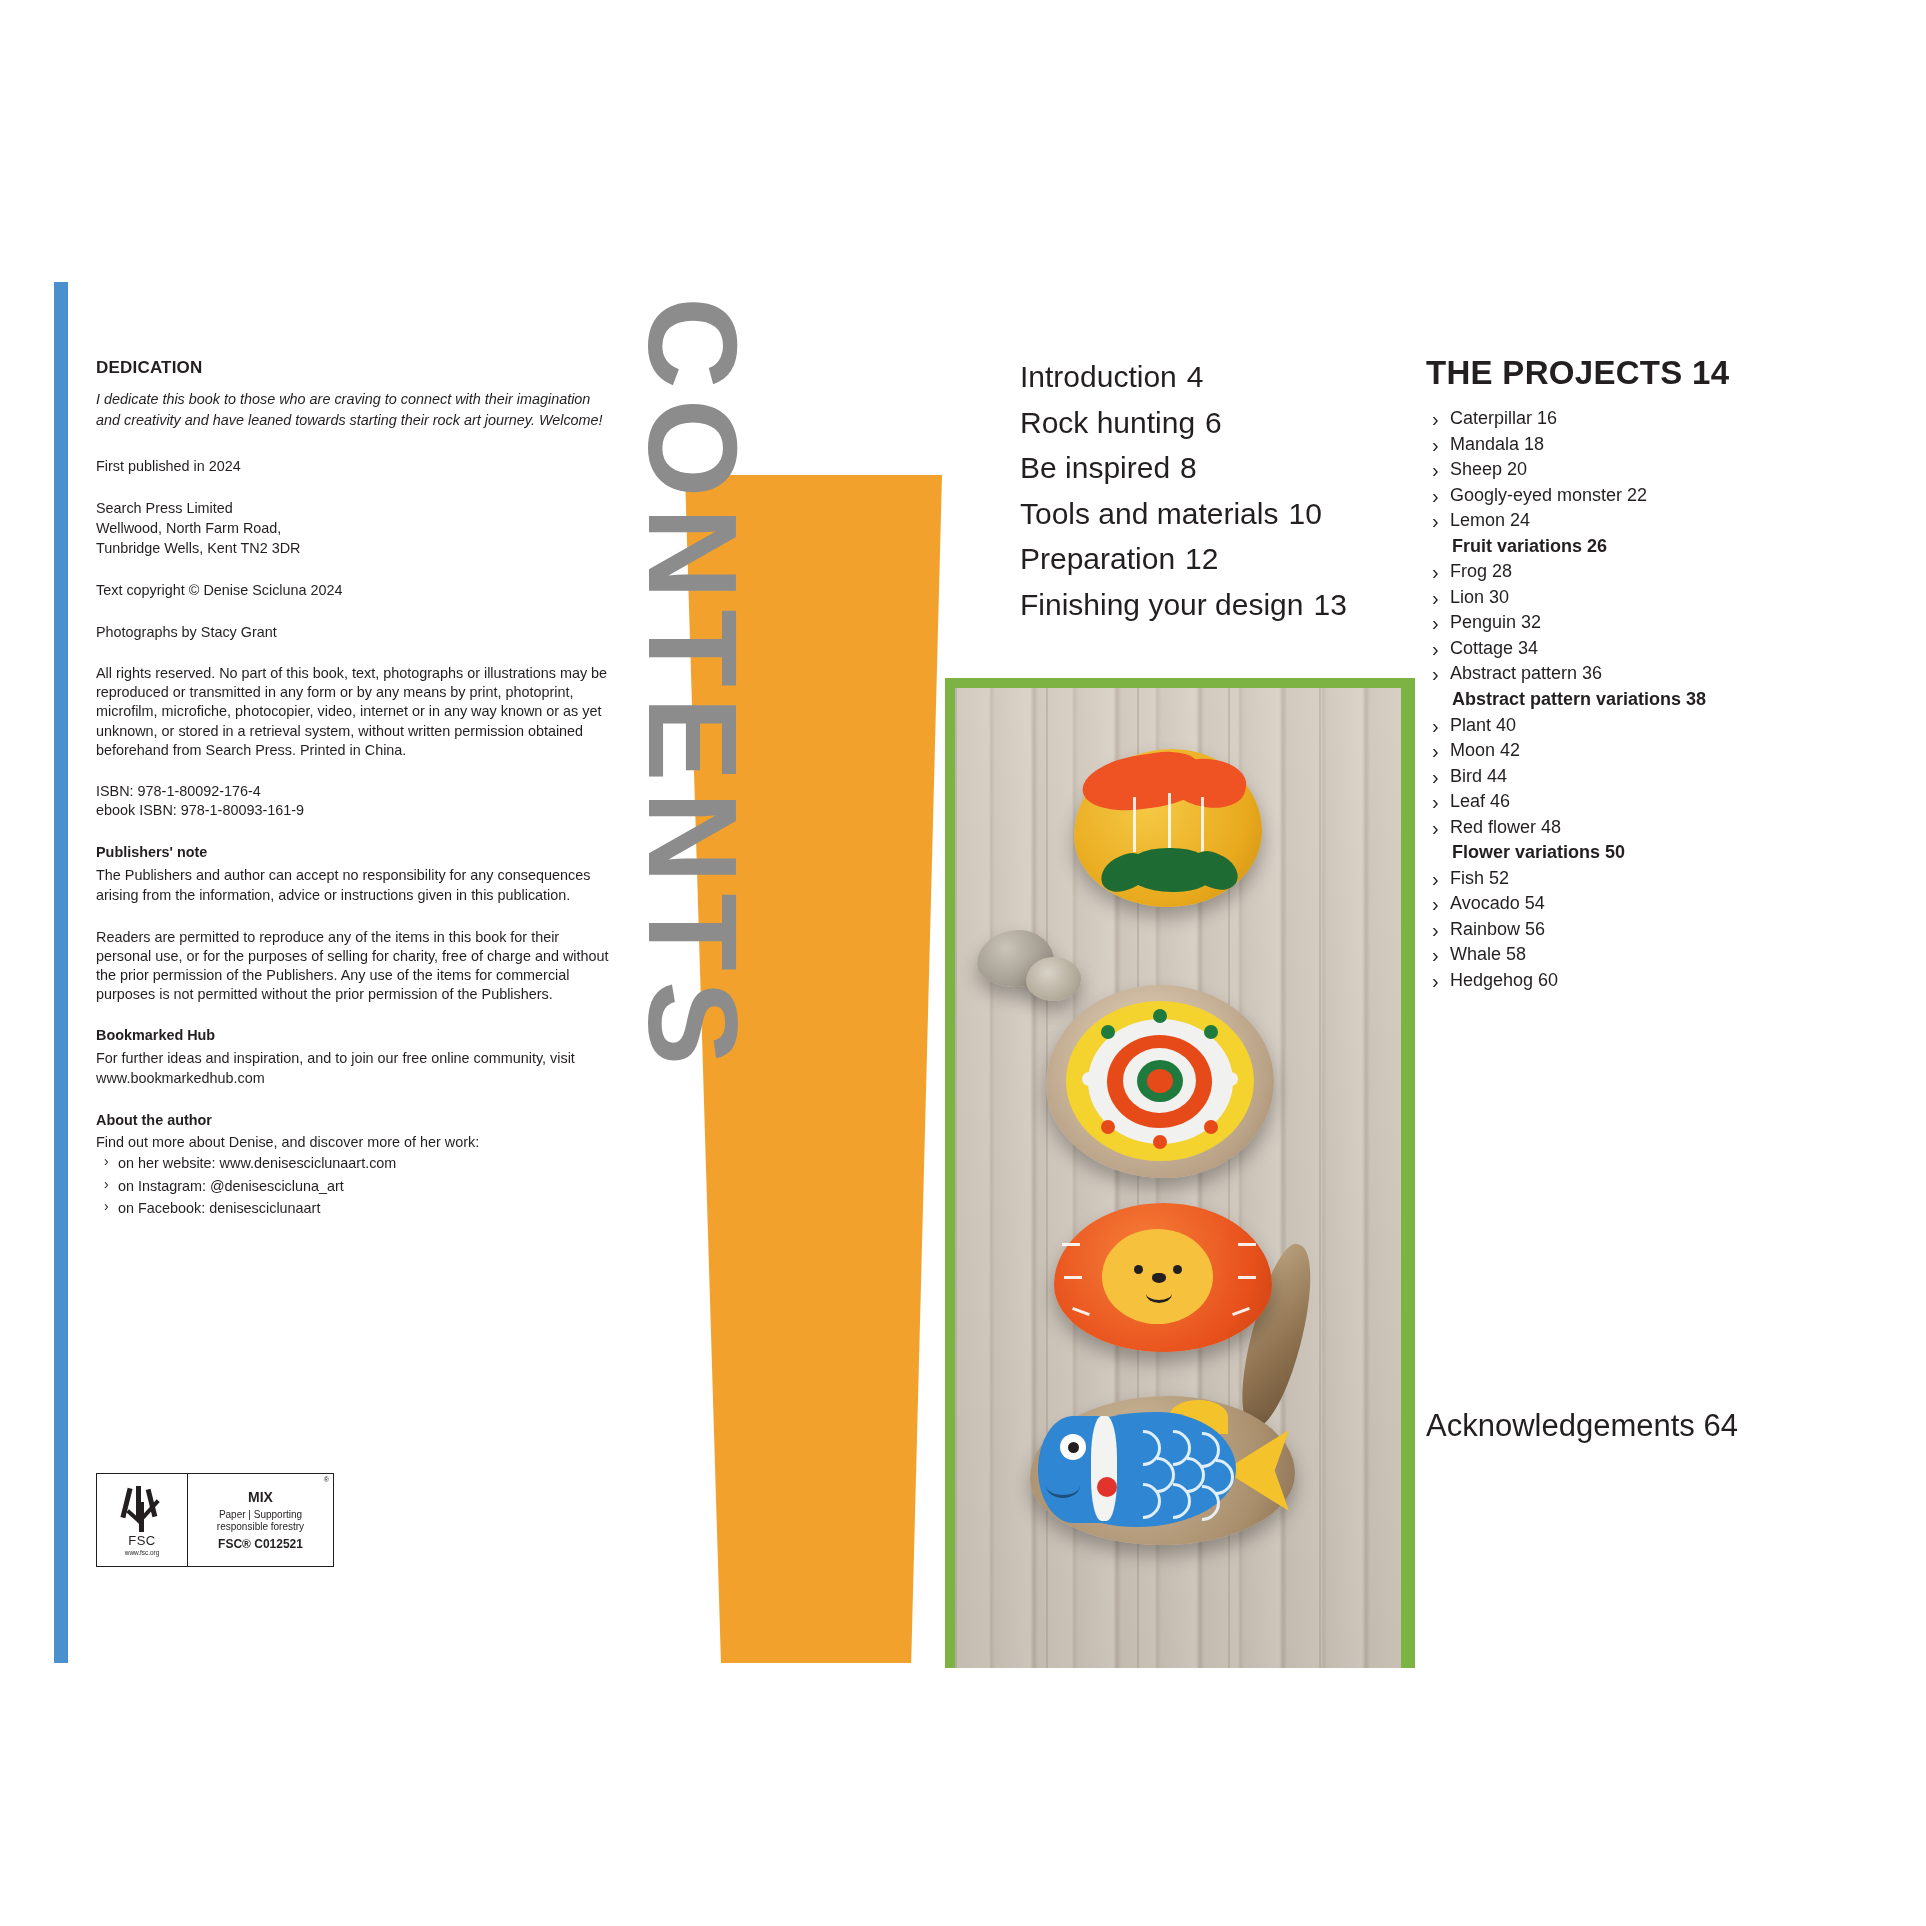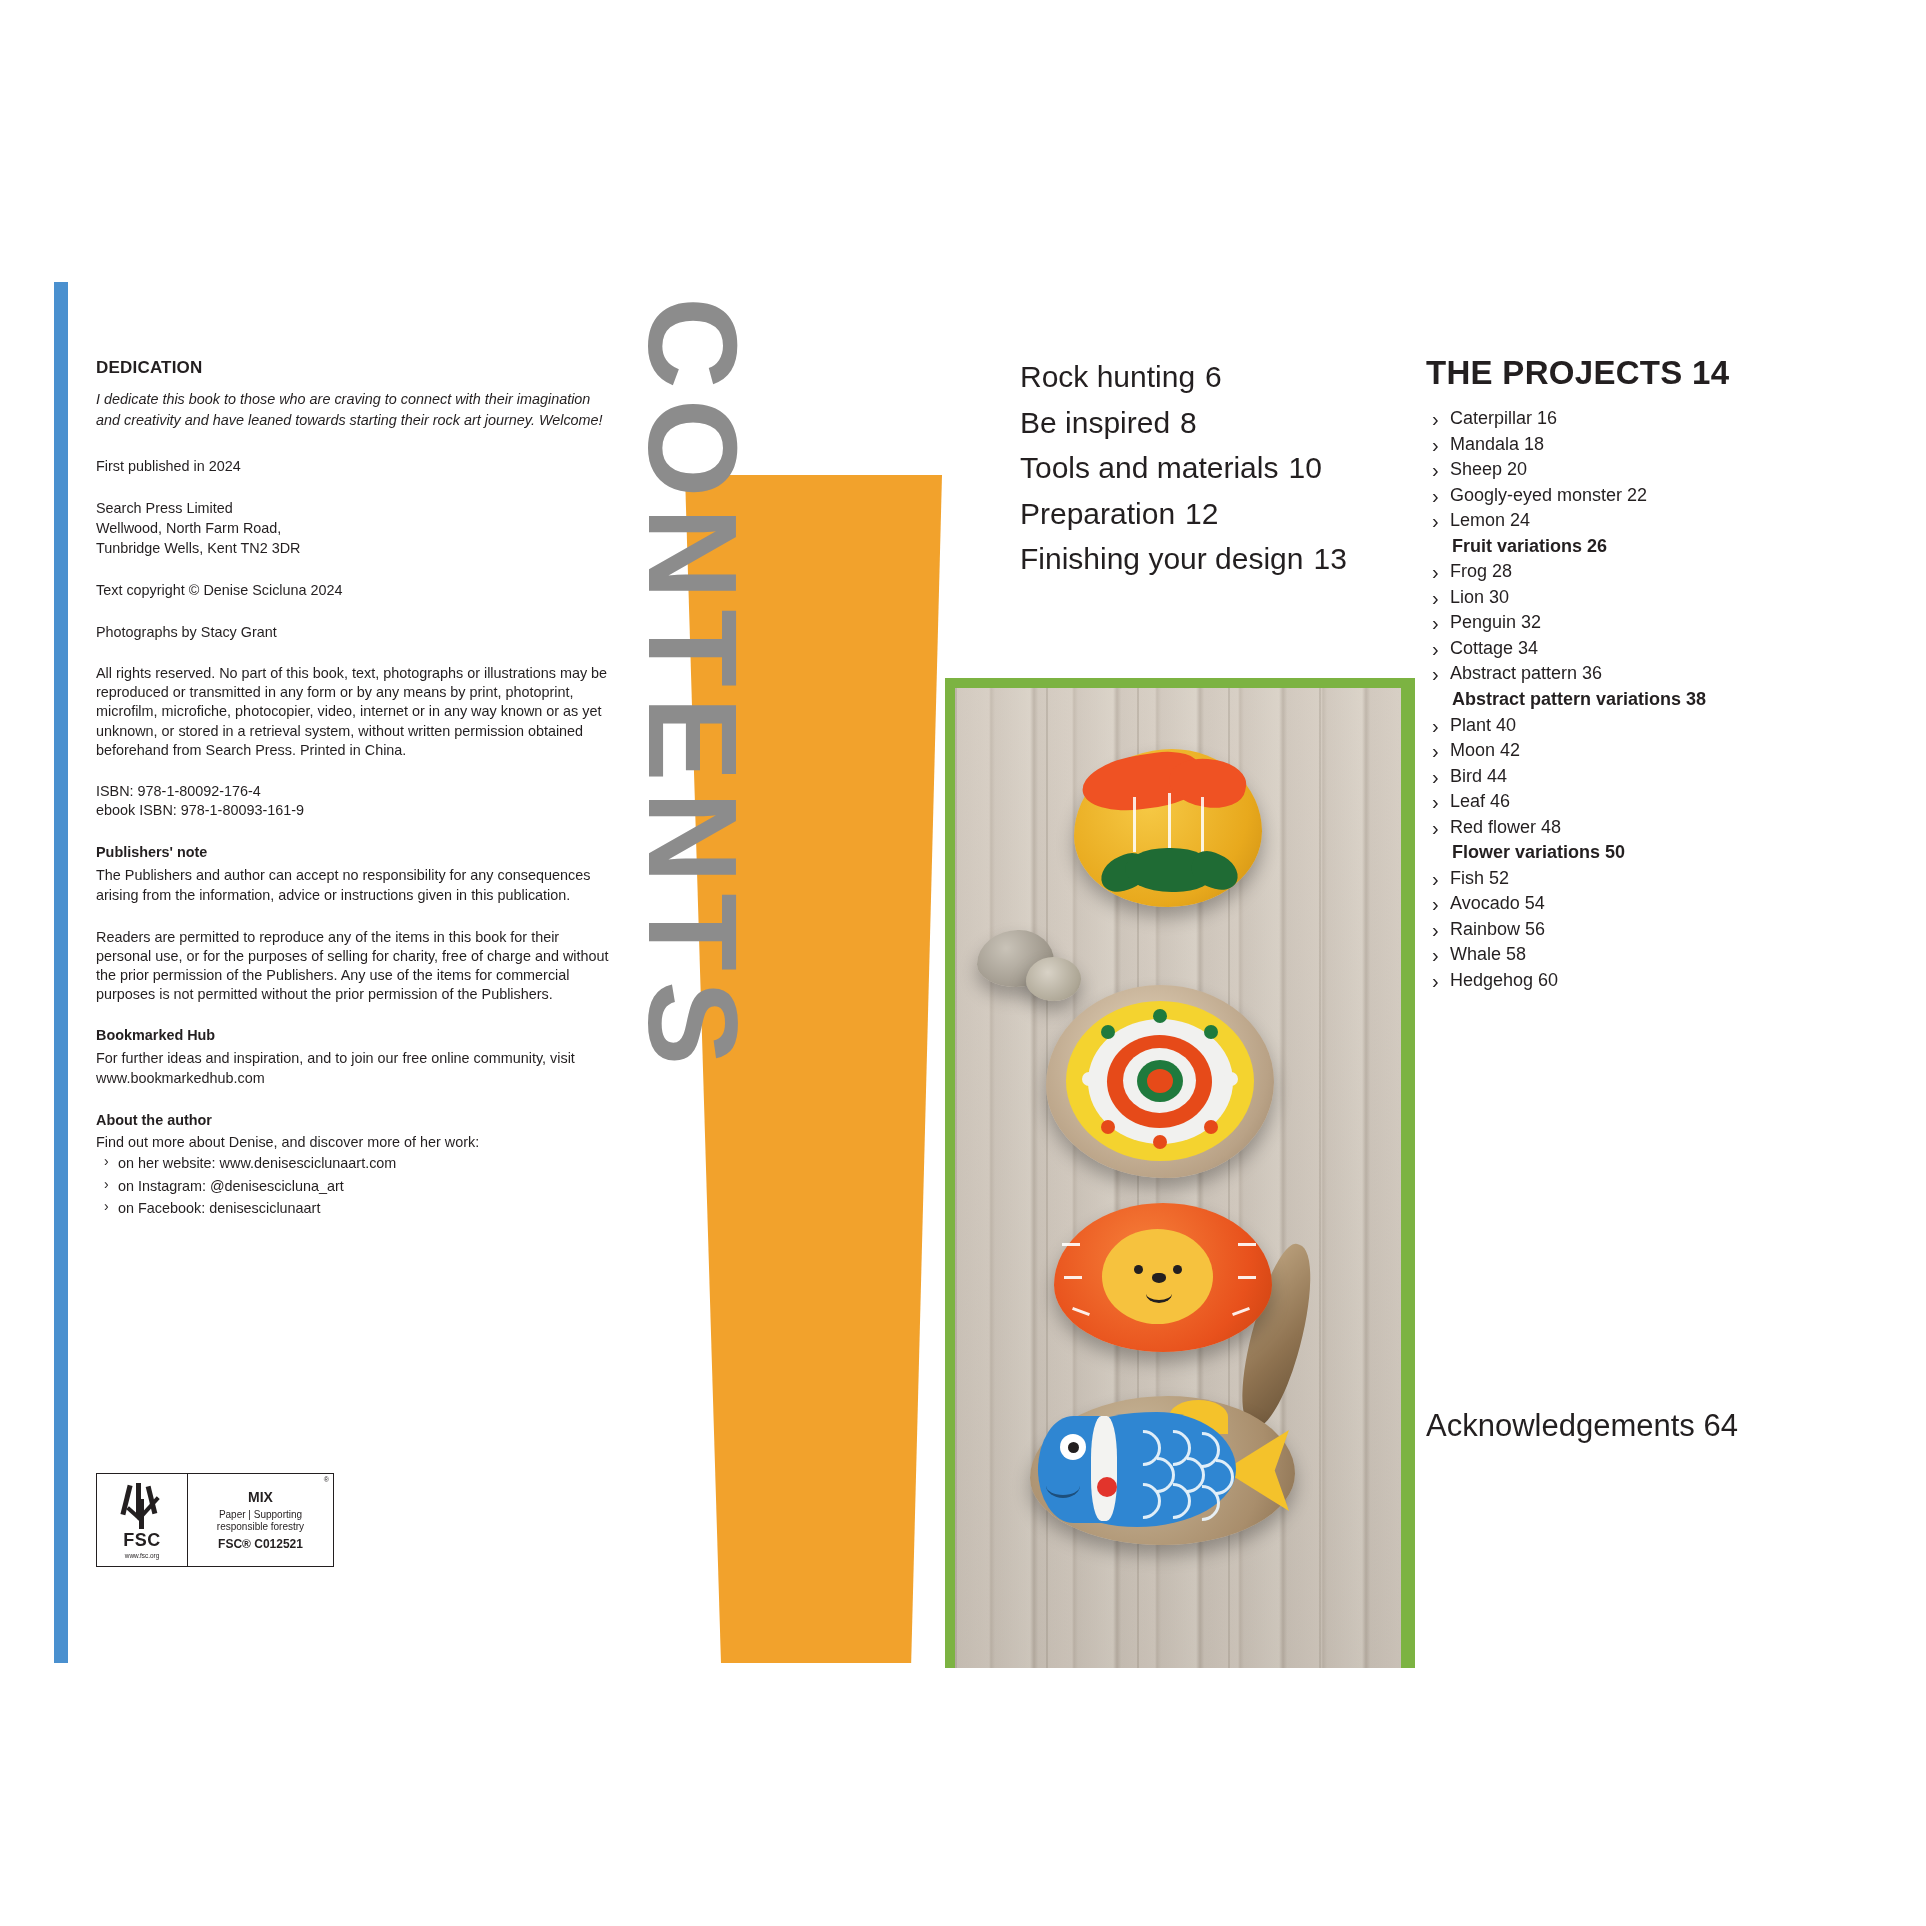--- a/index.html
+++ b/index.html
@@ -93,21 +93,21 @@
     position:absolute;left:17px;bottom:0;width:5px;height:30px;background:#231f20;
   }
   .fsc-tree .b1{position:absolute;left:2px;top:2px;width:5px;height:30px;background:#231f20;transform:rotate(14deg);}
   .fsc-tree .b2{position:absolute;left:14px;top:0px;width:5px;height:34px;background:#231f20;}
   .fsc-tree .b3{position:absolute;left:27px;top:3px;width:5px;height:28px;background:#231f20;transform:rotate(-14deg);}
   .fsc-tree .check{
     position:absolute;left:6px;top:12px;width:26px;height:14px;
     border-left:4px solid #231f20;border-bottom:4px solid #231f20;
     transform:rotate(-48deg);
   }
-  .fsc-name{font-size:18px;font-weight:bold;letter-spacing:0.5px;margin-top:1px;}
+  .fsc-name{font-size:13px;font-weight:normal;letter-spacing:0.5px;margin-top:1px;}
   .fsc-url{font-size:6.4px;margin-top:1px;}
   .fsc-right{
     flex:1;
     display:flex;flex-direction:column;
     align-items:center;justify-content:center;
     text-align:left;
     font-size:10px;
     line-height:1.2;
     padding:2px 4px;
     box-sizing:border-box;
@@ -405,20 +405,23 @@
     <div>Paper | Supporting</div>
     <div>responsible forestry</div>
     <div class="fsc-code">FSC® C012521</div>
   </div>
 </div>
 
 <div class="orange-shape"></div>
 <div class="contents-word">CONTENTS</div>
 
 <div class="toc-front">
+  <div class="row">
+    <span>Introduction</span><span class="pg">4</span>
+  </div>
   <div class="row">
     <span>Rock hunting</span><span class="pg">6</span>
   </div>
   <div class="row">
     <span>Be inspired</span><span class="pg">8</span>
   </div>
   <div class="row">
     <span>Tools and materials</span><span class="pg">10</span>
   </div>
   <div class="row">

